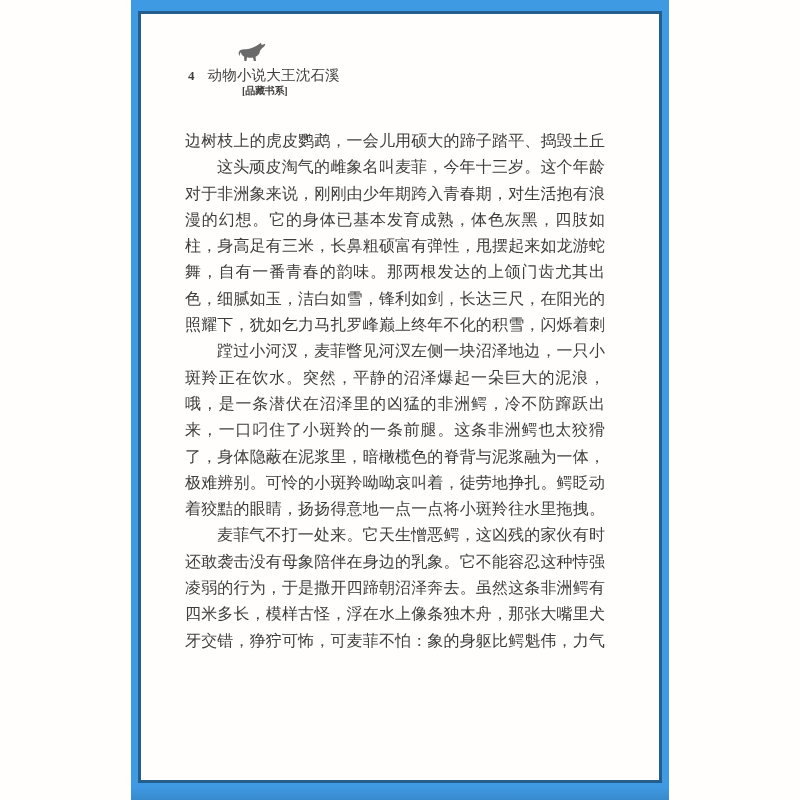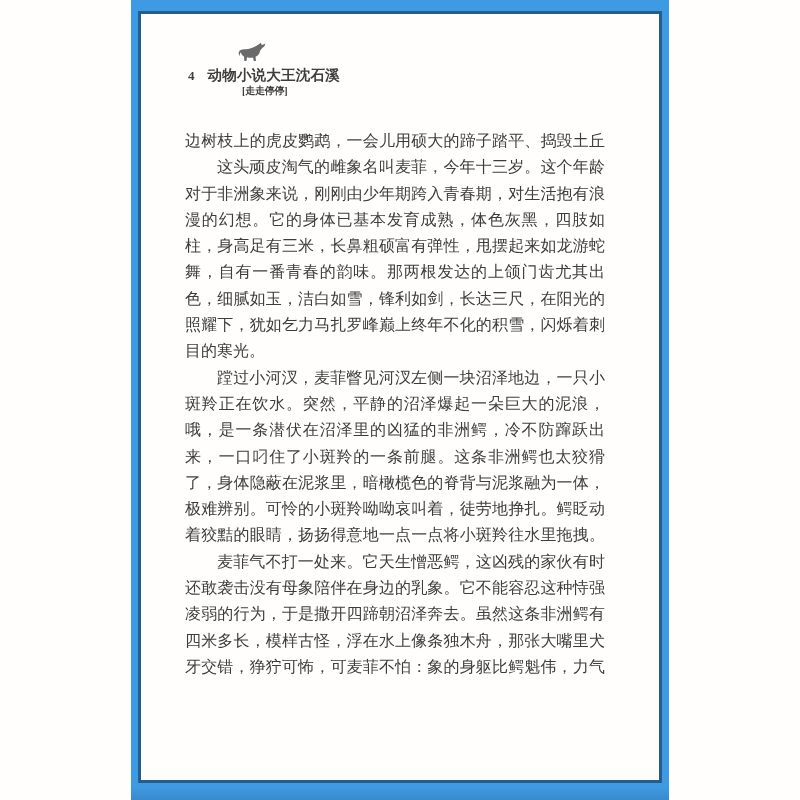--- a/index.html
+++ b/index.html
@@ -23,21 +23,21 @@
     border:3px solid var(--frame-dark,#235e8c);
   }
   
   .wolf-logo{position:absolute;left:96px;top:28px;width:32px;height:22px;}
   .header-line{
     position:absolute;left:47px;top:52px;height:18px;
     display:flex;align-items:baseline;color:var(--text-color,#3c3c3c);
     white-space:nowrap;
   }
   .page-num{font-size:13px;font-weight:700;margin-right:13px;}
-  .series-title{font-size:14.5px;font-weight:700;letter-spacing:0.2px;text-align:center;}
+  .series-title{font-size:14.5px;font-weight:400;letter-spacing:0.2px;text-align:center;}
   .series-subtitle{
     position:absolute;left:101px;top:70px;font-size:10px;font-weight:700;
     color:var(--text-color,#3c3c3c);letter-spacing:-0.2px;white-space:nowrap;
   }
   
   .body-text{
     position:absolute;left:44px;top:114px;width:420px;
     color:var(--text-color,#3d3d3d);font-size:16px;
   }
   .para{margin:0;}
@@ -54,21 +54,21 @@
 
       <svg class="wolf-logo" viewBox="0 0 30 20" xmlns="http://www.w3.org/2000/svg">
         <path fill="#6a6a6a" d="M2.2 12.5 C1 10.5 1.6 8.2 3.4 7.2 C5.6 6 8.2 6.6 10.4 6.2 C13.8 5.6 17 4.2 19.8 2.2 L22.4 0.4 L23.2 2.6 L26.6 1.4 C26.4 3.2 25.2 4.6 23.6 5.2 L21.6 8 C21.4 10.6 19.8 12.6 17.4 13.6 L17.8 17.6 L15.8 17.6 L15 14.2 C13.2 14.5 11.2 14.4 9.4 13.9 L8.9 17.6 L6.9 17.6 L6.6 13.2 C5 12.4 3.9 11 3.6 9.3 C2.8 10.1 2.4 11.2 2.6 12.5 Z"></path>
       </svg>
 
       <div class="header-line">
         <span class="page-num">4</span>
         <span class="series-title">动物小说大王沈石溪</span>
       </div>
 
-      <div class="series-subtitle">[走走停停]</div>
+      <div class="series-subtitle">[品藏书系]</div>
 
       <main class="body-text">
           <div class="para">
             <div class="line just">
               <span>边</span>
               <span>树</span>
               <span>枝</span>
               <span>上</span>
               <span>的</span>
               <span>虎</span>
@@ -280,21 +280,20 @@
               <span>化</span>
               <span>的</span>
               <span>积</span>
               <span>雪</span>
               <span>，</span>
               <span>闪</span>
               <span>烁</span>
               <span>着</span>
               <span>刺</span>
             </div>
-            <div class="line">目的寒光。</div>
           </div>
           <div class="para">
             <div class="line indent just">
               <span>蹚</span>
               <span>过</span>
               <span>小</span>
               <span>河</span>
               <span>汊</span>
               <span>，</span>
               <span>麦</span>

